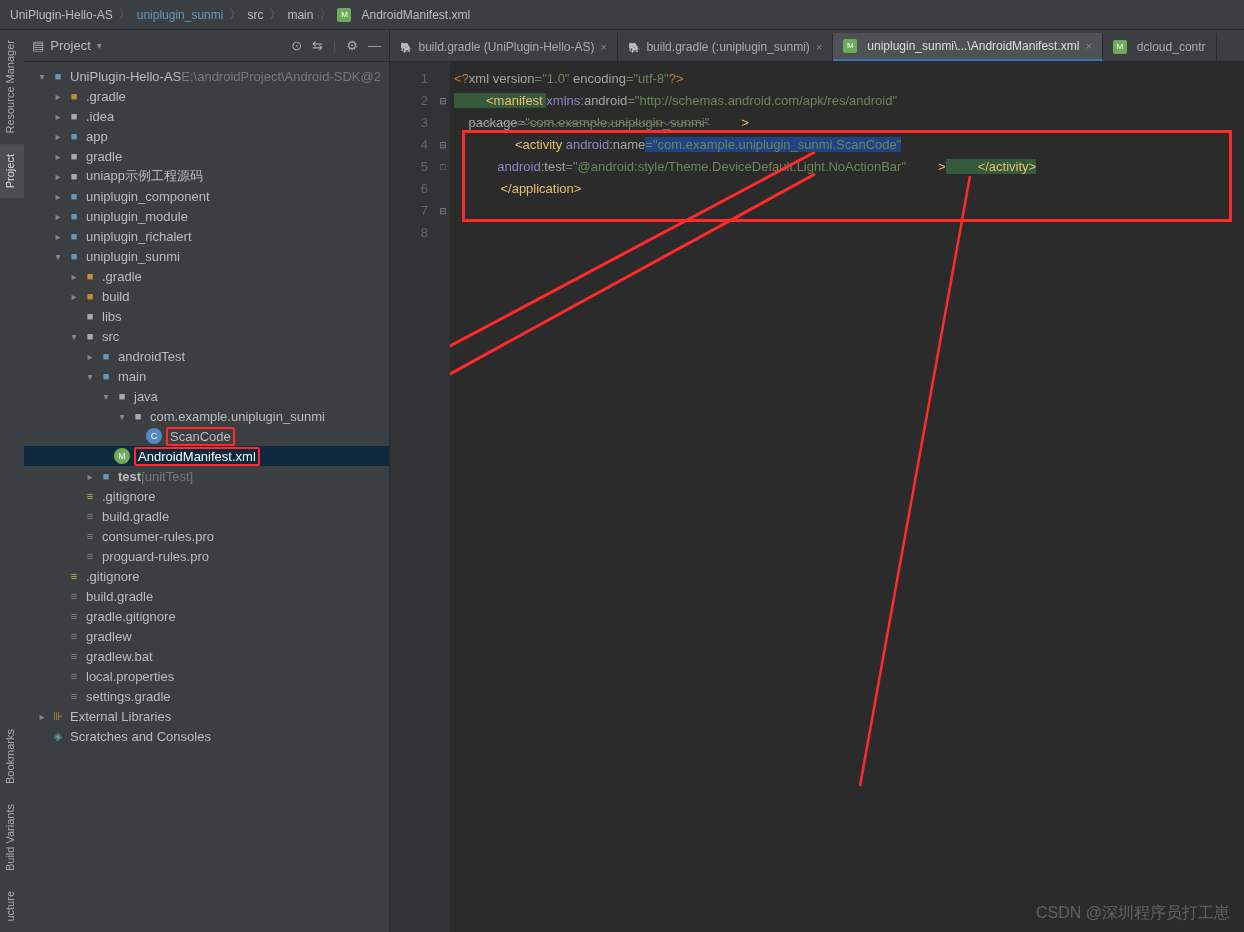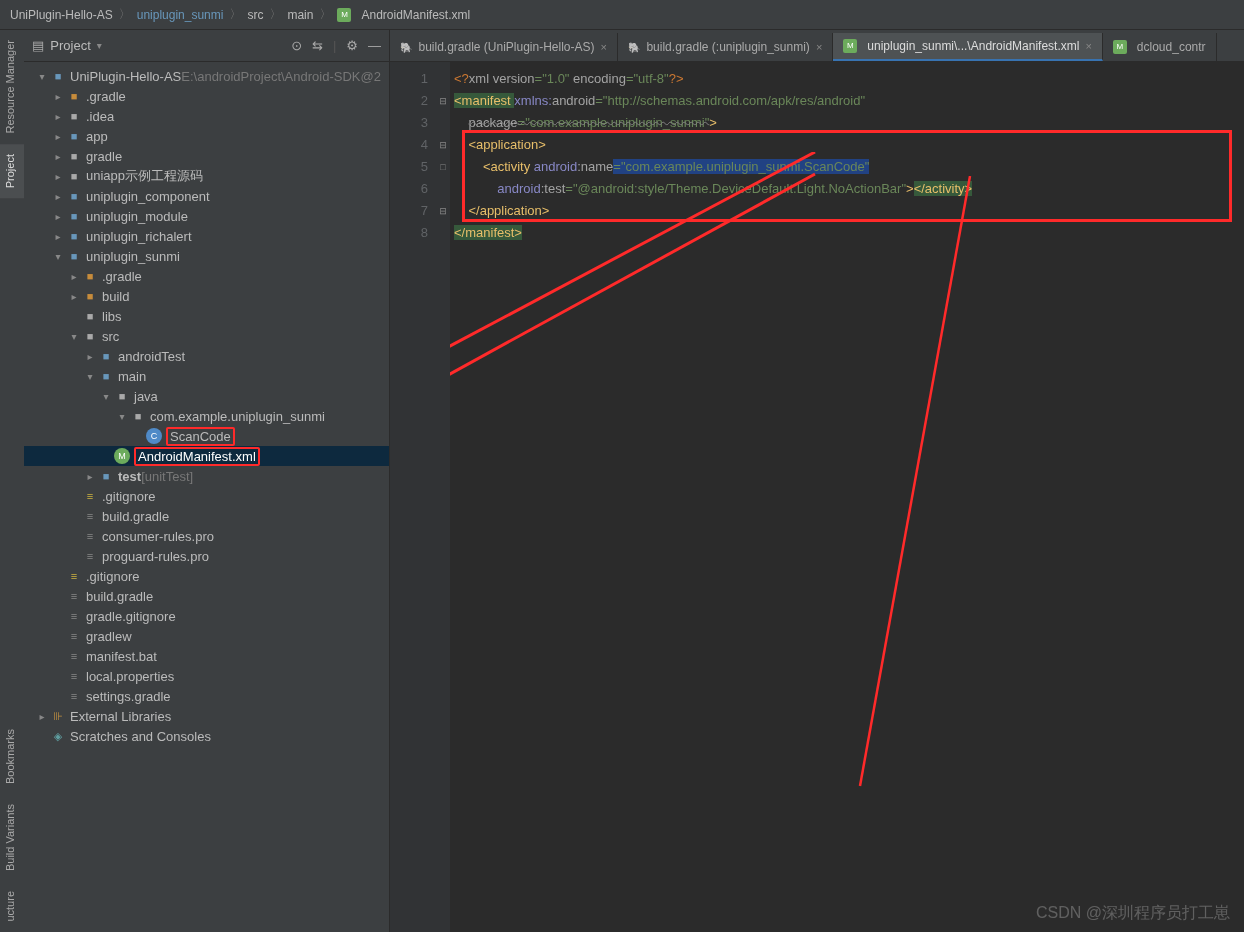--- a/index.html
+++ b/index.html
@@ -36,21 +36,21 @@
 .tabs { height:32px; display:flex; align-items:flex-end; background:#3c3f41; border-bottom:1px solid #2b2b2b; overflow:hidden; }
 .tab { height:28px; display:flex; align-items:center; padding:0 10px; gap:6px; font-size:12px; border-right:1px solid #2b2b2b; color:#aaa; cursor:pointer; }
 .tab.active { background:#4e5254; color:#ddd; border-bottom:2px solid #3873b1; }
 .tab .close { color:#888; font-size:11px; }
 .editor { flex:1; display:flex; position:relative; }
 .gutter { width:46px; background:#313335; color:#606366; text-align:right; padding:6px 8px 0 0; font-family:Consolas,monospace; font-size:13px; line-height:22px; }
 .foldbar { width:14px; background:#313335; padding-top:6px; }
 .fold { height:22px; display:flex; align-items:center; justify-content:center; color:#888; font-size:9px; }
 .code { flex:1; font-family:Consolas,monospace; font-size:13px; padding:6px 0 0 4px; line-height:22px; position:relative; color:#a9b7c6; overflow:hidden; }
 .code-line { height:22px; white-space:pre; }
-.t-tag { color:#e8bf6a; }
+.t-tag { color:#e8bf6a;padding-left:32px; }
 .t-attr { color:#a3a3a3; }
 .t-ns { color:#8888c6; }
 .t-str { color:#6a8759; }
 .t-decl { color:#cc7832; }
 .t-strike { text-decoration:line-through wavy #808080; text-decoration-thickness:1px; }
 .hl-name { background:#214283; }
 .hl-end { background:#36593b; }
 .red-box { border:3px solid #ff2a2a; position:absolute; }
 .arrow { position:absolute; pointer-events:none; }
 .annot-text { position:absolute; color:#ff2a2a; font-size:16px; font-family:"Microsoft YaHei",sans-serif; }
@@ -242,21 +242,21 @@
           <span>gradle.gitignore</span>
         </div>
         <div class="tree-row" style="padding-left: 26px;">
           <span class="exp"> </span>
           <span class="icon ic-file-g">≡</span>
           <span>gradlew</span>
         </div>
         <div class="tree-row" style="padding-left: 26px;">
           <span class="exp"> </span>
           <span class="icon ic-file-g">≡</span>
-          <span>manifest.bat</span>
+          <span>gradlew.bat</span>
         </div>
         <div class="tree-row" style="padding-left: 26px;">
           <span class="exp"> </span>
           <span class="icon ic-file-g">≡</span>
           <span>local.properties</span>
         </div>
         <div class="tree-row" style="padding-left: 26px;">
           <span class="exp"> </span>
           <span class="icon ic-file-g">≡</span>
           <span>settings.gradle</span>
@@ -314,25 +314,23 @@
           <div class="fold">⊟</div>
         <div class="fold">□</div>
           <div class="fold"></div>
           <div class="fold">⊟</div>
           <div class="fold"></div>
       </div>
       <div class="code" id="code">
         <div class="code-line"><span class="t-decl">&lt;?</span><span class="t-attr">xml version</span><span class="t-str">="1.0"</span><span class="t-attr"> encoding</span><span class="t-str">="utf-8"</span><span class="t-decl">?&gt;</span></div>
         <div class="code-line"><span class="t-tag hl-end">&lt;manifest </span><span class="t-ns">xmlns:</span><span class="t-attr">android</span><span class="t-str">="http://schemas.android.com/apk/res/android"</span></div>
         <div class="code-line">    <span class="t-attr t-strike">package</span><span class="t-str t-strike">="com.example.uniplugin_sunmi"</span><span class="t-tag">&gt;</span></div>
-        <div class="code-line">    <span class="t-tag">&lt;application&gt;</span></div>
         <div class="code-line">        <span class="t-tag">&lt;activity </span><span class="t-ns">android</span><span class="t-attr">:name</span><span class="t-str hl-name">="com.example.uniplugin_sunmi.ScanCode"</span></div>
         <div class="code-line">            <span class="t-ns">android</span><span class="t-attr">:test</span><span class="t-str">="@android:style/Theme.DeviceDefault.Light.NoActionBar"</span><span class="t-tag">&gt;</span><span class="t-tag hl-end">&lt;/activity&gt;</span></div>
         <div class="code-line">    <span class="t-tag">&lt;/application&gt;</span></div>
-        <div class="code-line"><span class="t-tag hl-end">&lt;/manifest&gt;</span></div>
 
         <div class="red-box" style="left:12px; top:68px; width:770px; height:92px;"></div>
 
         <svg class="arrow" style="left:-190px; top:90px;" width="770" height="650">
             <line x1="0" y1="295" x2="555" y2="0" stroke="#ff2a2a" stroke-width="3"></line>
             <polygon points="0,295 16,279 20,293" fill="#ff2a2a"></polygon>
           </svg>
         <svg class="arrow" style="left:-190px; top:90px;" width="770" height="680">
             <line x1="0" y1="326" x2="555" y2="22" stroke="#ff2a2a" stroke-width="3"></line>
             <polygon points="0,326 18,310 22,324" fill="#ff2a2a"></polygon>

